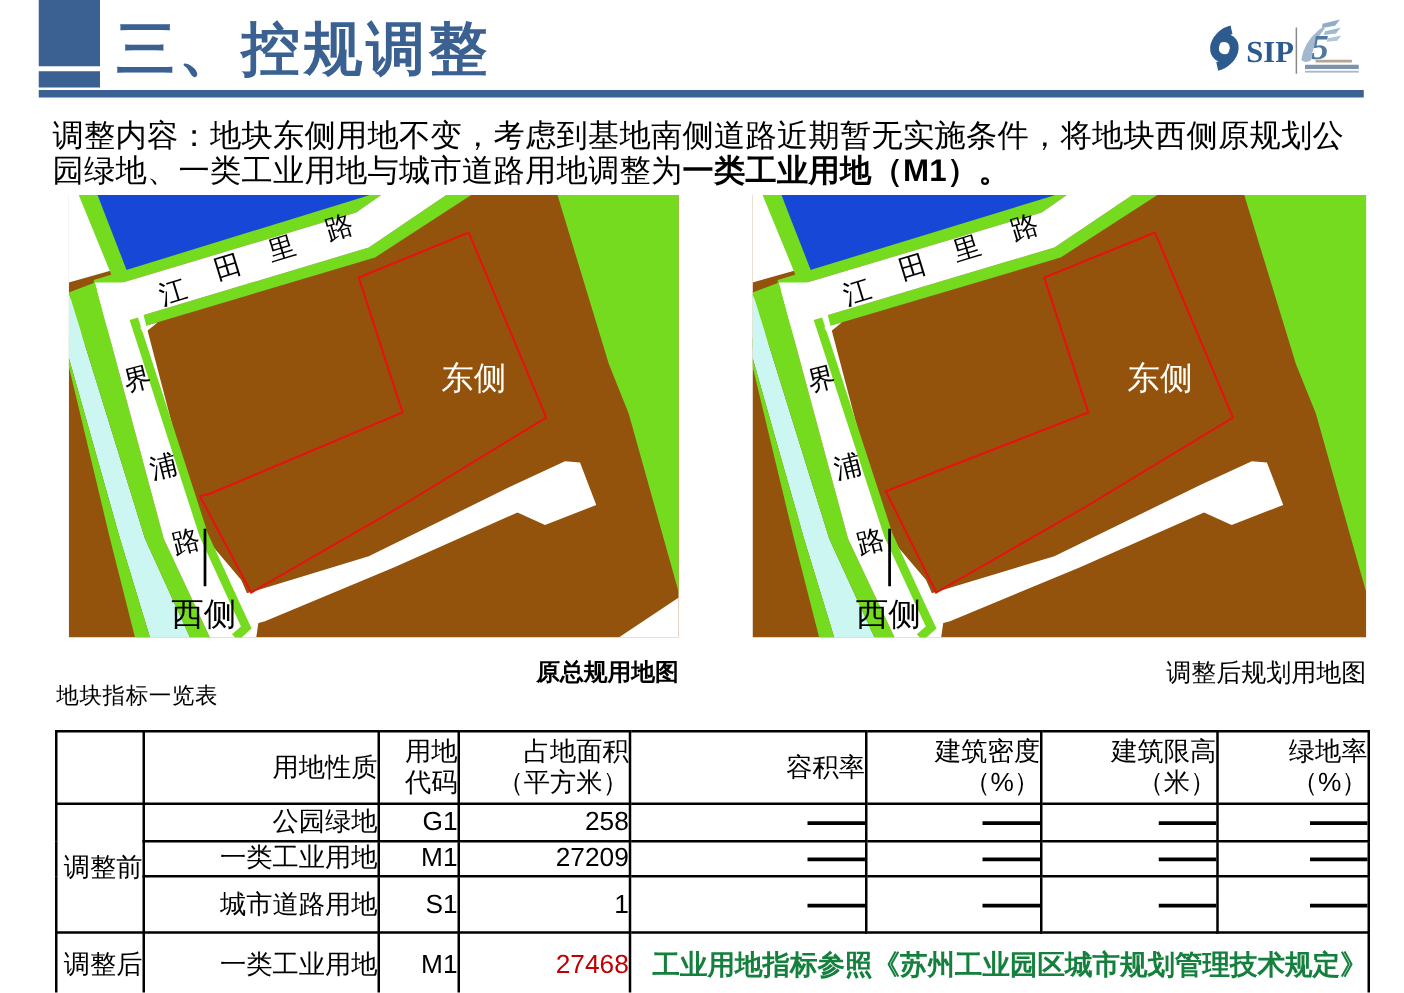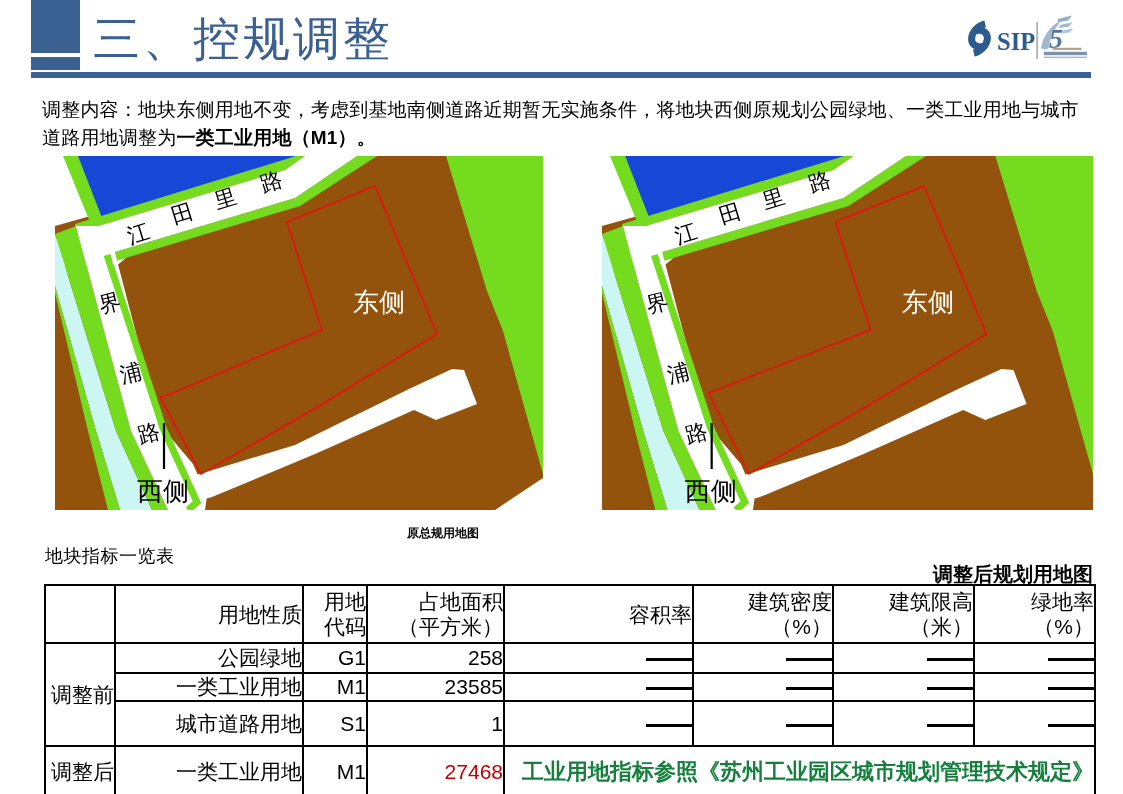--- a/index.html
+++ b/index.html
@@ -11,21 +11,21 @@
 </style>
 </head>
 <body>
 
 <div class="abs" style="left:31px;top:0;width:49px;height:53px;background:#3a6191;"></div>
 
 <div class="abs" style="left:31px;top:57px;width:49px;height:13px;background:#3a6191;"></div>
 
 <div class="abs" style="left:31px;top:72px;width:1060px;height:6px;background:#3a6191;"></div>
 
-<div class="abs" style="left:93px;top:8px;width:600px;height:56px;font-size:47px;font-weight:normal;color:#3a6191;letter-spacing:3px;">三、控规调整</div>
+<div class="abs" style="left:93px;top:8px;width:600px;height:56px;font-size:47px;font-weight:bold;color:#3a6191;letter-spacing:3px;">三、控规调整</div>
 
 <svg class="abs" style="left:955px;top:10px;" width="145" height="56" viewBox="0 0 145 56">
 
   <g transform="translate(24.5,28.5) rotate(-38)">
     <path d="M 13.5,-8 A 12,8.5 0 1 0 -2,8.5" fill="none" stroke="#2e5b8d" stroke-width="7"></path>
     <path d="M -13.5,8 A 12,8.5 0 1 0 2,-8.5" fill="none" stroke="#2e5b8d" stroke-width="7"></path>
   </g>
 
   <text x="42" y="39.5" font-family="Liberation Serif,serif" font-size="24.5" font-weight="bold" fill="#2e5b8d">SIP</text>
 
@@ -36,21 +36,21 @@
     <text x="94" y="37.5" font-family="Liberation Serif,serif" font-size="28" font-style="italic" font-weight="bold" fill="#51779f">5</text>
     <path d="M 103,9 l 14,-3.5 l -4,5 l -10.5,1.8 Z" fill="#8fadca"></path>
     <path d="M 105,15 l 12.5,-2.8 l -3.8,4.6 l -9.8,1.2 Z" fill="#a0b8d0"></path>
     <path d="M 107.5,20.5 l 10.5,-2.2 l -3.2,4.2 l -8.6,0.9 Z" fill="#b3c5d8"></path>
     <rect x="97.5" y="37.8" width="29" height="2.2" fill="#b5a691"></rect>
     <rect x="89" y="41.8" width="43" height="3.4" fill="#7c93ad"></rect>
     <rect x="89" y="46.6" width="43" height="1.5" fill="#a9b8c9"></rect>
   </g>
 </svg>
 
-<div class="abs" style="left:42px;top:96px;width:1050px;font-size:19px;color:#000;line-height:27.5px;letter-spacing:0.2px;">调整内容：地块东侧用地不变，考虑到基地南侧道路近期暂无实施条件，将地块西侧原规划公园绿地、一类工业用地与城市道路用地调整为<b>一类工业用地（M1）。</b></div>
+<div class="abs" style="left:42px;top:96px;width:1050px;font-size:25px;color:#000;line-height:27.5px;letter-spacing:0.2px;">调整内容：地块东侧用地不变，考虑到基地南侧道路近期暂无实施条件，将地块西侧原规划公园绿地、一类工业用地与城市道路用地调整为<b>一类工业用地（M1）。</b></div>
 
 <svg class="abs" style="left:55px;top:156px;" width="488" height="354" viewBox="0 0 488 354" preserveAspectRatio="none">
 
 <rect x="0" y="0" width="488" height="354" fill="#94530d"></rect>
 
 <polygon points="0,70 225,6.5 241,0 0,0" fill="#ffffff"></polygon>
 
 <polygon points="8,0 23,0 52,67 37,71" fill="#74db1e"></polygon>
 
 <polygon points="23,0 241,0 225,6.5 130,41 49,67" fill="#1747d6"></polygon>
@@ -148,23 +148,23 @@
 <text transform="translate(208,36) rotate(-17)">路</text>
 </g>
 
 <g font-size="22" fill="#000">
 <text transform="translate(46,157) rotate(-14)">界</text>
 <text transform="translate(67,227) rotate(-14)">浦</text>
 <text transform="translate(85,287) rotate(-14)">路</text>
 </g>
 </svg>
 
-<div class="abs" style="left:343px;top:525px;width:200px;text-align:center;font-size:12px;font-weight:bold;">原总规用地图</div>
-
-<div class="abs" style="left:893px;top:525px;width:200px;text-align:right;font-size:20px;font-weight:bold;margin-top:36px;">调整后规划用地图</div>
+<div class="abs" style="left:343px;top:525px;width:200px;text-align:right;font-size:19px;font-weight:bold;">原总规用地图</div>
+
+<div class="abs" style="left:893px;top:525px;width:200px;text-align:right;font-size:20px;font-weight:normal;">调整后规划用地图</div>
 
 <div class="abs" style="left:45px;top:544px;font-size:18px;letter-spacing:0.5px;">地块指标一览表</div>
 
 <table class="abs" style="left:44px;top:584px;border-collapse:collapse;table-layout:fixed;width:1050px;font-size:21px;text-align:right;line-height:25px;" cellspacing="0">
 <colgroup>
 <col style="width:70px">
       <col style="width:188px">
       <col style="width:64px">
       <col style="width:137px">
       <col style="width:189px">
@@ -189,21 +189,21 @@
 <td>G1</td>
 <td>258</td>
 <td><div class="dash"></div></td>
 <td><div class="dash"></div></td>
 <td><div class="dash"></div></td>
 <td><div class="dash"></div></td>
 </tr>
 <tr style="height:28.5px">
 <td>一类工业用地</td>
 <td>M1</td>
-<td>23585</td>
+<td>27209</td>
 <td><div class="dash"></div></td>
 <td><div class="dash"></div></td>
 <td><div class="dash"></div></td>
 <td><div class="dash"></div></td>
 </tr>
 <tr style="height:45px">
 <td>城市道路用地</td>
 <td>S1</td>
 <td>1</td>
 <td><div class="dash"></div></td>

